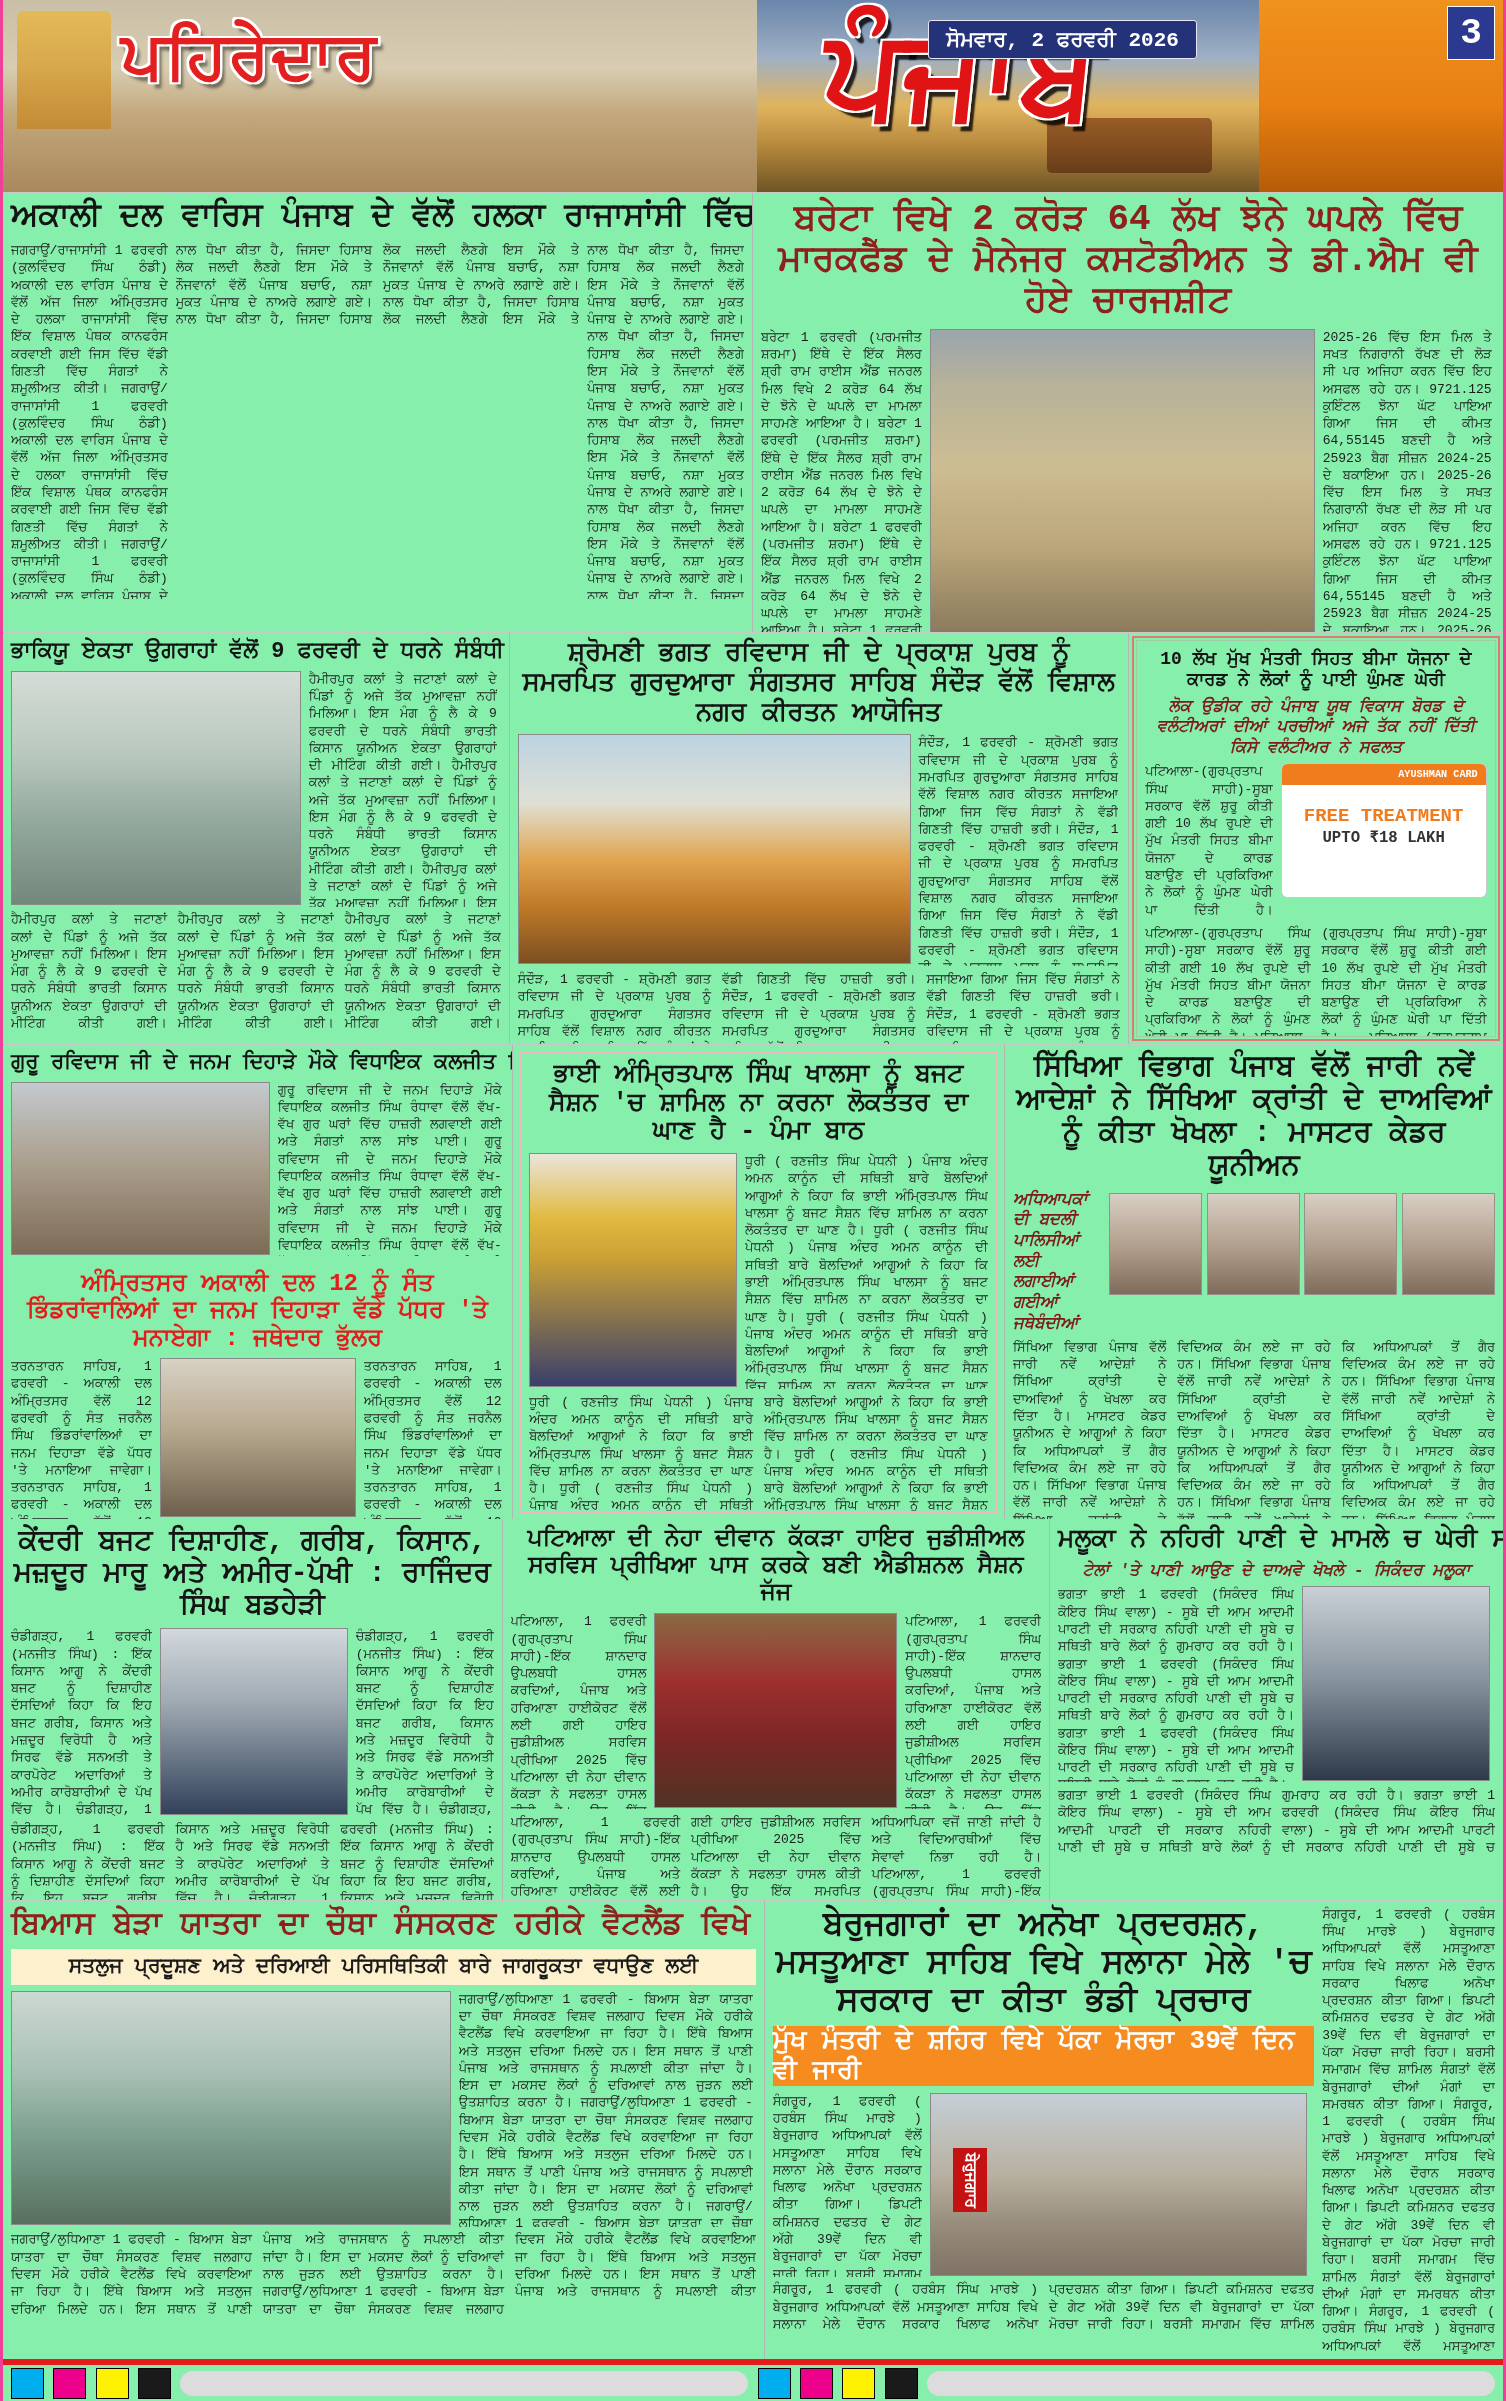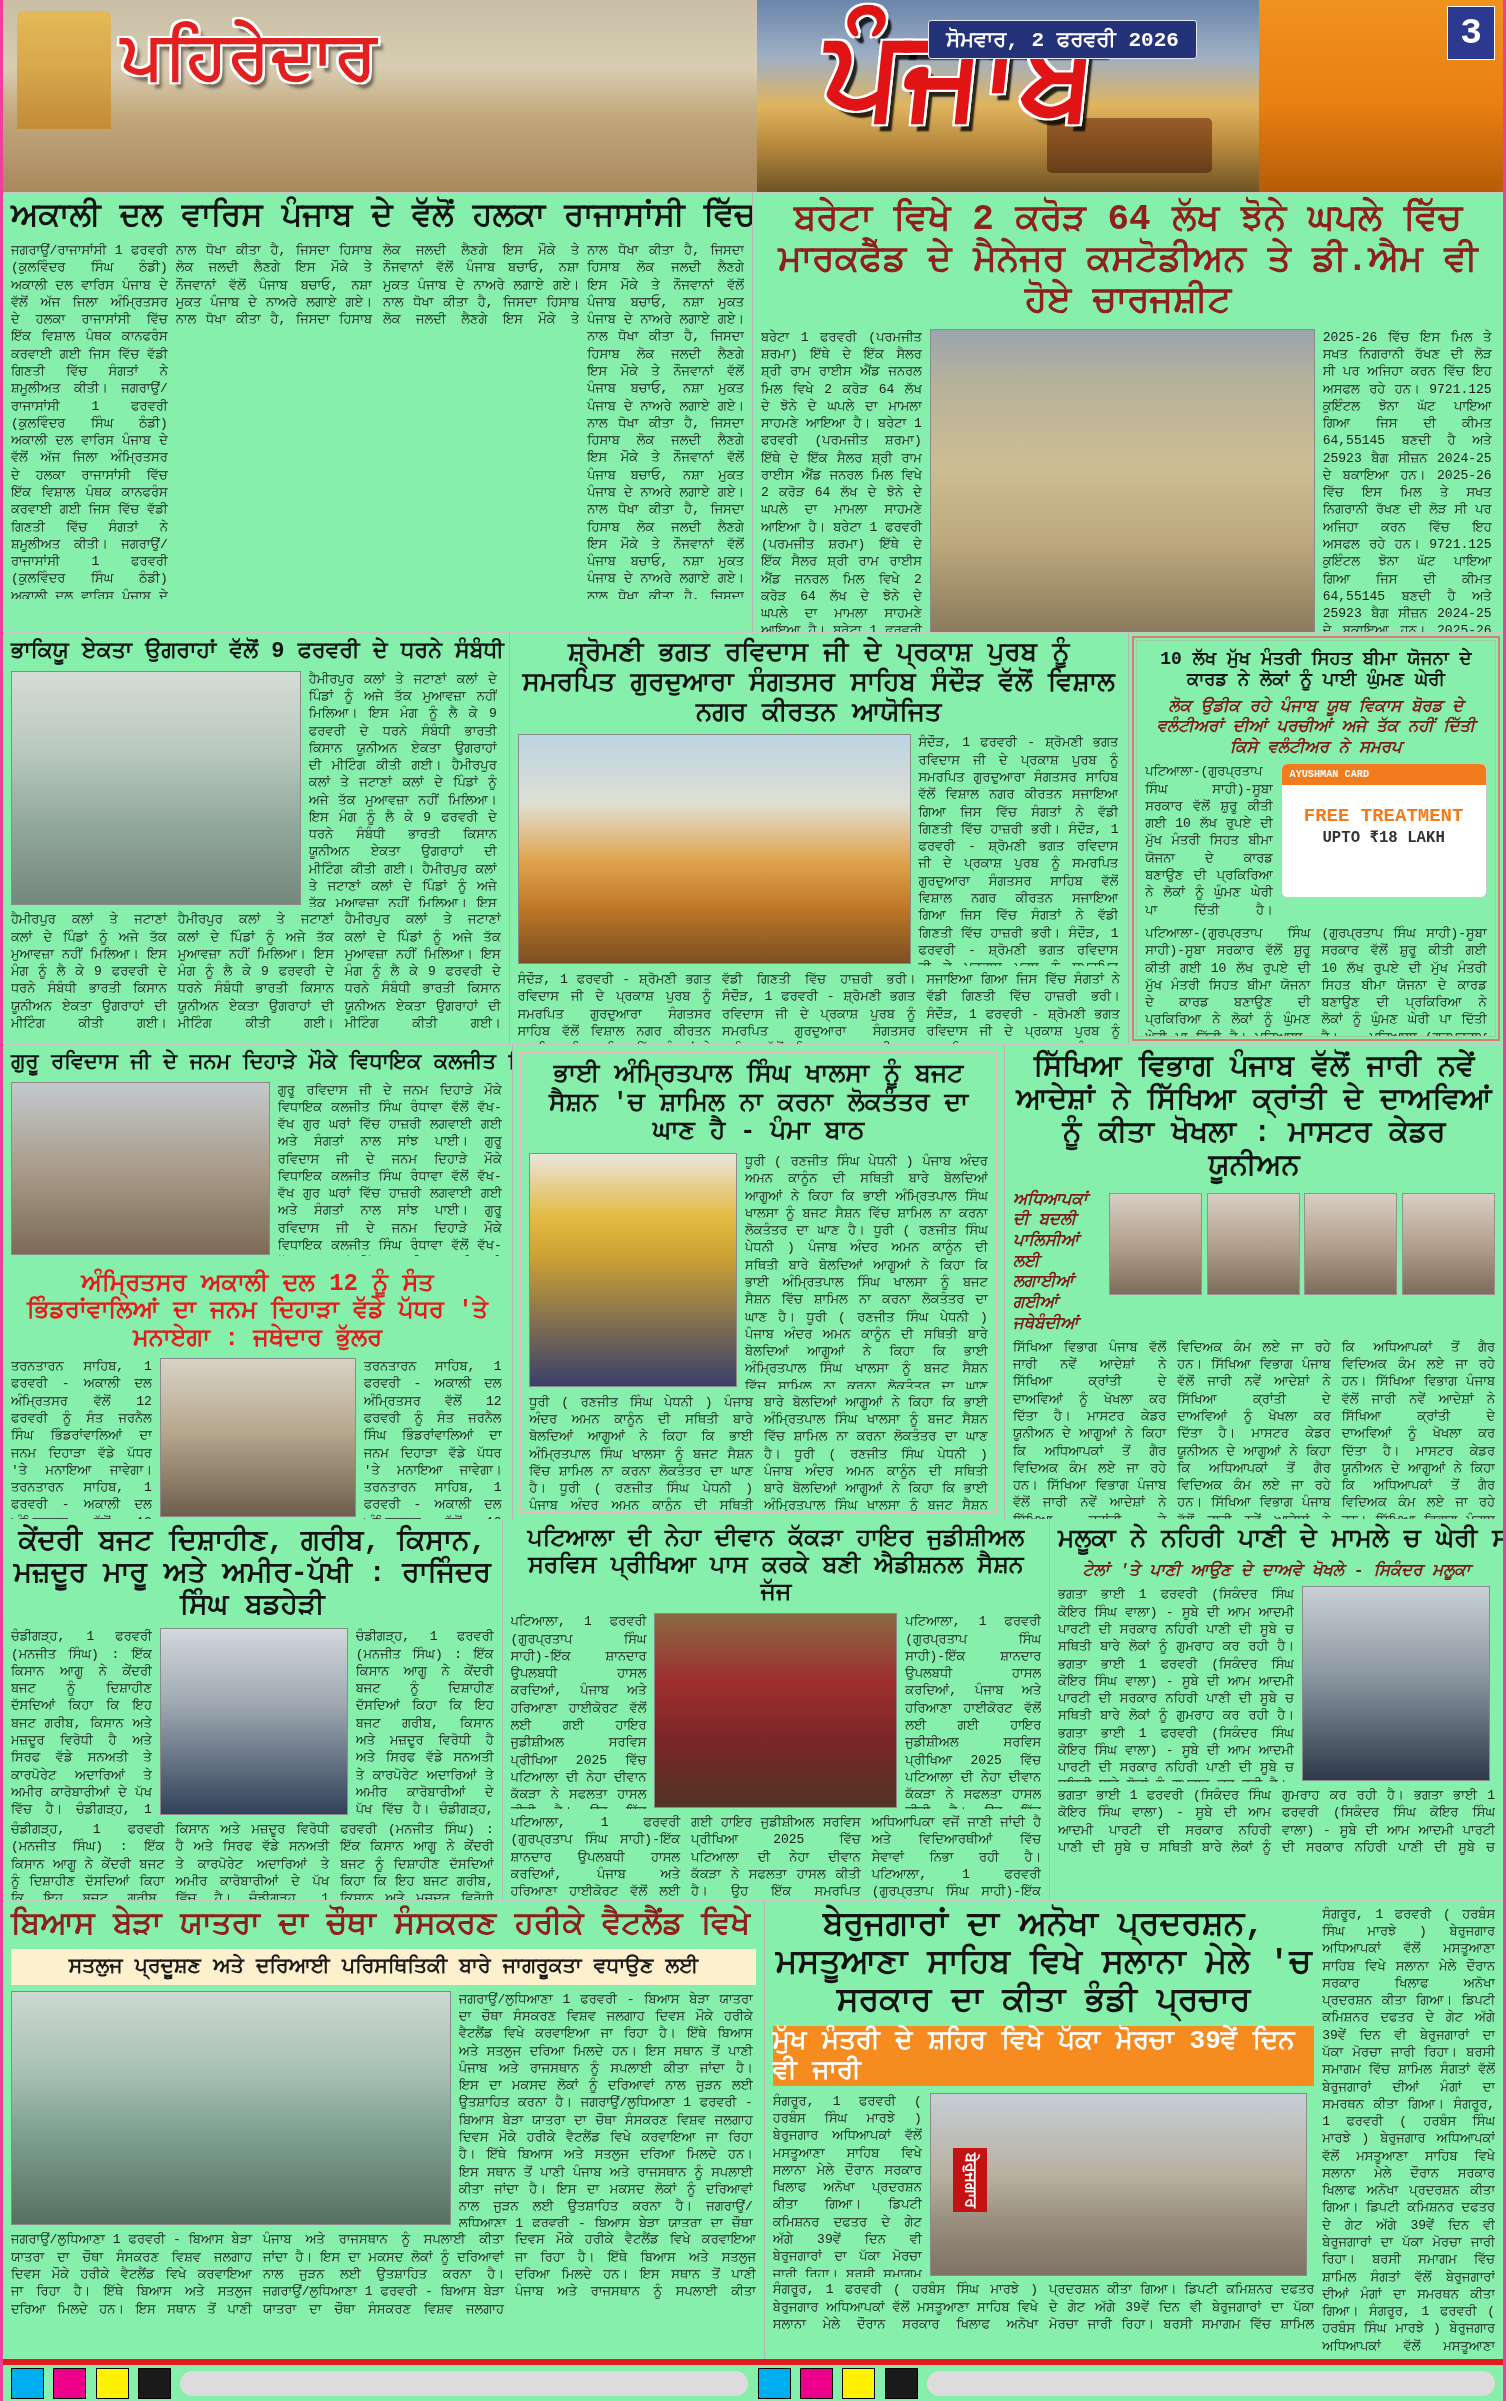--- a/index.html
+++ b/index.html
@@ -64,21 +64,21 @@
   .p13{background:linear-gradient(180deg,#ccd8d2 0%,#a7c0b4 35%,#7fa292 60%,#57705f 100%);}
   .p14{background:linear-gradient(180deg,#c5cfd6 0%,#b8b0a0 45%,#9a8f7e 70%,#7e7364 100%);}
   .pp{width:91px;height:100px;background:linear-gradient(180deg,#d8cfc4 0%,#b09c8a 55%,#7e6c5c 100%);border:0.8px solid #98908a;flex:none;}
   .pstrip{display:flex;gap:4.7px;margin:3.1px 0 6.3px;}
   
   .boxred{border:2.4px solid #dd7a72;padding:2.4px;height:100%;box-sizing:border-box;}
   .boxgreen{border:1.6px solid #a3cba3;padding:6.3px 7.9px;height:100%;box-sizing:border-box;overflow:hidden;}
   .boxpink{border:2.4px solid #efb6c3;padding:6.3px 7.9px;height:100%;box-sizing:border-box;overflow:hidden;}
   
   .card{width:204px;height:133px;background:#fff;border:0.8px solid #c8c8c8;border-radius:6.3px;flex:none;overflow:hidden;}
-  .cardtop{background:#f07c1e;color:#fff;font-weight:bold;font-size:10.2px;padding:4.7px 7.9px;}
+  .cardtop{background:#f07c1e;color:#fff;font-weight:bold;font-size:10.2px;text-align:right;padding:4.7px 7.9px;}
   .cardl1{color:#f07c1e;font-weight:bold;font-size:19px;text-align:center;margin-top:20.4px;}
   .cardl2{color:#333;font-weight:bold;font-size:15.7px;text-align:center;}
   
   .band1{height:440px;}
   .band2{height:412px;}
   .band3{height:475px;}
   .band4{height:381px;}
   .band5{height:459px;}
   .orangeband{background:#f68b1f;color:#fff;font-weight:bold;font-size:26px;text-align:left;padding:0 0;margin:3.1px 0 6.3px;}
   .creamband{background:#fdf0cd;color:#1a1a1a;font-weight:bold;font-size:20.4px;text-align:center;padding:6.3px 0;margin:3.1px 0 6.3px;}
@@ -141,21 +141,21 @@
       <div class="flexrow" style="height:232px;">
         <div class="ph p4" style="width:393px;height:230px;"></div>
         <div class="bt" style="width:200px;">ਸੰਦੌੜ, 1 ਫਰਵਰੀ - ਸ਼੍ਰੋਮਣੀ ਭਗਤ ਰਵਿਦਾਸ ਜੀ ਦੇ ਪ੍ਰਕਾਸ਼ ਪੁਰਬ ਨੂੰ ਸਮਰਪਿਤ ਗੁਰਦੁਆਰਾ ਸੰਗਤਸਰ ਸਾਹਿਬ ਵੱਲੋਂ ਵਿਸ਼ਾਲ ਨਗਰ ਕੀਰਤਨ ਸਜਾਇਆ ਗਿਆ ਜਿਸ ਵਿੱਚ ਸੰਗਤਾਂ ਨੇ ਵੱਡੀ ਗਿਣਤੀ ਵਿੱਚ ਹਾਜ਼ਰੀ ਭਰੀ। ਸੰਦੌੜ, 1 ਫਰਵਰੀ - ਸ਼੍ਰੋਮਣੀ ਭਗਤ ਰਵਿਦਾਸ ਜੀ ਦੇ ਪ੍ਰਕਾਸ਼ ਪੁਰਬ ਨੂੰ ਸਮਰਪਿਤ ਗੁਰਦੁਆਰਾ ਸੰਗਤਸਰ ਸਾਹਿਬ ਵੱਲੋਂ ਵਿਸ਼ਾਲ ਨਗਰ ਕੀਰਤਨ ਸਜਾਇਆ ਗਿਆ ਜਿਸ ਵਿੱਚ ਸੰਗਤਾਂ ਨੇ ਵੱਡੀ ਗਿਣਤੀ ਵਿੱਚ ਹਾਜ਼ਰੀ ਭਰੀ। ਸੰਦੌੜ, 1 ਫਰਵਰੀ - ਸ਼੍ਰੋਮਣੀ ਭਗਤ ਰਵਿਦਾਸ ਜੀ ਦੇ ਪ੍ਰਕਾਸ਼ ਪੁਰਬ ਨੂੰ ਸਮਰਪਿਤ ਗੁਰਦੁਆਰਾ ਸੰਗਤਸਰ ਸਾਹਿਬ ਵੱਲੋਂ ਵਿਸ਼ਾਲ ਨਗਰ ਕੀਰਤਨ ਸਜਾਇਆ ਗਿਆ ਜਿਸ ਵਿੱਚ ਸੰਗਤਾਂ ਨੇ ਵੱਡੀ ਗਿਣਤੀ ਵਿੱਚ ਹਾਜ਼ਰੀ ਭਰੀ।</div>
       </div>
       <div class="bt cols3" style="height:93px;margin-top:4.7px;">ਸੰਦੌੜ, 1 ਫਰਵਰੀ - ਸ਼੍ਰੋਮਣੀ ਭਗਤ ਰਵਿਦਾਸ ਜੀ ਦੇ ਪ੍ਰਕਾਸ਼ ਪੁਰਬ ਨੂੰ ਸਮਰਪਿਤ ਗੁਰਦੁਆਰਾ ਸੰਗਤਸਰ ਸਾਹਿਬ ਵੱਲੋਂ ਵਿਸ਼ਾਲ ਨਗਰ ਕੀਰਤਨ ਸਜਾਇਆ ਗਿਆ ਜਿਸ ਵਿੱਚ ਸੰਗਤਾਂ ਨੇ ਵੱਡੀ ਗਿਣਤੀ ਵਿੱਚ ਹਾਜ਼ਰੀ ਭਰੀ। ਸੰਦੌੜ, 1 ਫਰਵਰੀ - ਸ਼੍ਰੋਮਣੀ ਭਗਤ ਰਵਿਦਾਸ ਜੀ ਦੇ ਪ੍ਰਕਾਸ਼ ਪੁਰਬ ਨੂੰ ਸਮਰਪਿਤ ਗੁਰਦੁਆਰਾ ਸੰਗਤਸਰ ਸਾਹਿਬ ਵੱਲੋਂ ਵਿਸ਼ਾਲ ਨਗਰ ਕੀਰਤਨ ਸਜਾਇਆ ਗਿਆ ਜਿਸ ਵਿੱਚ ਸੰਗਤਾਂ ਨੇ ਵੱਡੀ ਗਿਣਤੀ ਵਿੱਚ ਹਾਜ਼ਰੀ ਭਰੀ। ਸੰਦੌੜ, 1 ਫਰਵਰੀ - ਸ਼੍ਰੋਮਣੀ ਭਗਤ ਰਵਿਦਾਸ ਜੀ ਦੇ ਪ੍ਰਕਾਸ਼ ਪੁਰਬ ਨੂੰ ਸਮਰਪਿਤ ਗੁਰਦੁਆਰਾ ਸੰਗਤਸਰ ਸਾਹਿਬ ਵੱਲੋਂ ਵਿਸ਼ਾਲ ਨਗਰ ਕੀਰਤਨ ਸਜਾਇਆ ਗਿਆ ਜਿਸ ਵਿੱਚ ਸੰਗਤਾਂ ਨੇ ਵੱਡੀ ਗਿਣਤੀ ਵਿੱਚ ਹਾਜ਼ਰੀ ਭਰੀ।</div>
     </div>
     <div class="art" style="width:376px;padding:3.1px;">
       <div class="boxred">
         <div class="boxgreen">
           <div class="h h5s">10 ਲੱਖ ਮੁੱਖ ਮੰਤਰੀ ਸਿਹਤ ਬੀਮਾ ਯੋਜਨਾ ਦੇ ਕਾਰਡ ਨੇ ਲੋਕਾਂ ਨੂੰ ਪਾਈ ਘੁੰਮਣ ਘੇਰੀ</div>
-          <div class="sub">ਲੋਕ ਉਡੀਕ ਰਹੇ ਪੰਜਾਬ ਯੂਥ ਵਿਕਾਸ ਬੋਰਡ ਦੇ ਵਲੰਟੀਅਰਾਂ ਦੀਆਂ ਪਰਚੀਆਂ ਅਜੇ ਤੱਕ ਨਹੀਂ ਦਿੱਤੀ ਕਿਸੇ ਵਲੰਟੀਅਰ ਨੇ ਸਮਰਪ</div>
+          <div class="sub">ਲੋਕ ਉਡੀਕ ਰਹੇ ਪੰਜਾਬ ਯੂਥ ਵਿਕਾਸ ਬੋਰਡ ਦੇ ਵਲੰਟੀਅਰਾਂ ਦੀਆਂ ਪਰਚੀਆਂ ਅਜੇ ਤੱਕ ਨਹੀਂ ਦਿੱਤੀ ਕਿਸੇ ਵਲੰਟੀਅਰ ਨੇ ਸਫਲਤ</div>
           <div class="flexrow" style="height:157px;">
             <div class="bt" style="width:130px;">ਪਟਿਆਲਾ-(ਗੁਰਪ੍ਰਤਾਪ ਸਿੰਘ ਸਾਹੀ)-ਸੂਬਾ ਸਰਕਾਰ ਵੱਲੋਂ ਸ਼ੁਰੂ ਕੀਤੀ ਗਈ 10 ਲੱਖ ਰੁਪਏ ਦੀ ਮੁੱਖ ਮੰਤਰੀ ਸਿਹਤ ਬੀਮਾ ਯੋਜਨਾ ਦੇ ਕਾਰਡ ਬਣਾਉਣ ਦੀ ਪ੍ਰਕਿਰਿਆ ਨੇ ਲੋਕਾਂ ਨੂੰ ਘੁੰਮਣ ਘੇਰੀ ਪਾ ਦਿੱਤੀ ਹੈ। ਪਟਿਆਲਾ-(ਗੁਰਪ੍ਰਤਾਪ ਸਿੰਘ ਸਾਹੀ)-ਸੂਬਾ ਸਰਕਾਰ ਵੱਲੋਂ ਸ਼ੁਰੂ ਕੀਤੀ ਗਈ 10 ਲੱਖ ਰੁਪਏ ਦੀ ਮੁੱਖ ਮੰਤਰੀ ਸਿਹਤ ਬੀਮਾ ਯੋਜਨਾ ਦੇ ਕਾਰਡ ਬਣਾਉਣ ਦੀ ਪ੍ਰਕਿਰਿਆ ਨੇ ਲੋਕਾਂ ਨੂੰ ਘੁੰਮਣ ਘੇਰੀ ਪਾ ਦਿੱਤੀ ਹੈ। ਪਟਿਆਲਾ-(ਗੁਰਪ੍ਰਤਾਪ ਸਿੰਘ ਸਾਹੀ)-ਸੂਬਾ ਸਰਕਾਰ ਵੱਲੋਂ ਸ਼ੁਰੂ ਕੀਤੀ ਗਈ 10 ਲੱਖ ਰੁਪਏ ਦੀ ਮੁੱਖ ਮੰਤਰੀ ਸਿਹਤ ਬੀਮਾ ਯੋਜਨਾ ਦੇ ਕਾਰਡ ਬਣਾਉਣ ਦੀ ਪ੍ਰਕਿਰਿਆ ਨੇ ਲੋਕਾਂ ਨੂੰ ਘੁੰਮਣ ਘੇਰੀ ਪਾ ਦਿੱਤੀ ਹੈ।</div>
             <div class="card">
               <div class="cardtop">AYUSHMAN CARD</div>
               <div class="cardl1">FREE TREATMENT</div>
               <div class="cardl2">UPTO ₹18 LAKH</div>
             </div>
           </div>
           <div class="bt cols2" style="height:133px;margin-top:4.7px;">ਪਟਿਆਲਾ-(ਗੁਰਪ੍ਰਤਾਪ ਸਿੰਘ ਸਾਹੀ)-ਸੂਬਾ ਸਰਕਾਰ ਵੱਲੋਂ ਸ਼ੁਰੂ ਕੀਤੀ ਗਈ 10 ਲੱਖ ਰੁਪਏ ਦੀ ਮੁੱਖ ਮੰਤਰੀ ਸਿਹਤ ਬੀਮਾ ਯੋਜਨਾ ਦੇ ਕਾਰਡ ਬਣਾਉਣ ਦੀ ਪ੍ਰਕਿਰਿਆ ਨੇ ਲੋਕਾਂ ਨੂੰ ਘੁੰਮਣ ਘੇਰੀ ਪਾ ਦਿੱਤੀ ਹੈ। ਪਟਿਆਲਾ-(ਗੁਰਪ੍ਰਤਾਪ ਸਿੰਘ ਸਾਹੀ)-ਸੂਬਾ ਸਰਕਾਰ ਵੱਲੋਂ ਸ਼ੁਰੂ ਕੀਤੀ ਗਈ 10 ਲੱਖ ਰੁਪਏ ਦੀ ਮੁੱਖ ਮੰਤਰੀ ਸਿਹਤ ਬੀਮਾ ਯੋਜਨਾ ਦੇ ਕਾਰਡ ਬਣਾਉਣ ਦੀ ਪ੍ਰਕਿਰਿਆ ਨੇ ਲੋਕਾਂ ਨੂੰ ਘੁੰਮਣ ਘੇਰੀ ਪਾ ਦਿੱਤੀ ਹੈ। ਪਟਿਆਲਾ-(ਗੁਰਪ੍ਰਤਾਪ ਸਿੰਘ ਸਾਹੀ)-ਸੂਬਾ ਸਰਕਾਰ ਵੱਲੋਂ ਸ਼ੁਰੂ ਕੀਤੀ ਗਈ 10 ਲੱਖ ਰੁਪਏ ਦੀ ਮੁੱਖ ਮੰਤਰੀ ਸਿਹਤ ਬੀਮਾ ਯੋਜਨਾ ਦੇ ਕਾਰਡ ਬਣਾਉਣ ਦੀ ਪ੍ਰਕਿਰਿਆ ਨੇ ਲੋਕਾਂ ਨੂੰ ਘੁੰਮਣ ਘੇਰੀ ਪਾ ਦਿੱਤੀ ਹੈ। ਪਟਿਆਲਾ-(ਗੁਰਪ੍ਰਤਾਪ ਸਿੰਘ ਸਾਹੀ)-ਸੂਬਾ ਸਰਕਾਰ ਵੱਲੋਂ ਸ਼ੁਰੂ ਕੀਤੀ ਗਈ 10 ਲੱਖ ਰੁਪਏ ਦੀ ਮੁੱਖ ਮੰਤਰੀ ਸਿਹਤ ਬੀਮਾ ਯੋਜਨਾ ਦੇ ਕਾਰਡ ਬਣਾਉਣ ਦੀ ਪ੍ਰਕਿਰਿਆ ਨੇ ਲੋਕਾਂ ਨੂੰ ਘੁੰਮਣ ਘੇਰੀ ਪਾ ਦਿੱਤੀ ਹੈ।</div>
         </div>

